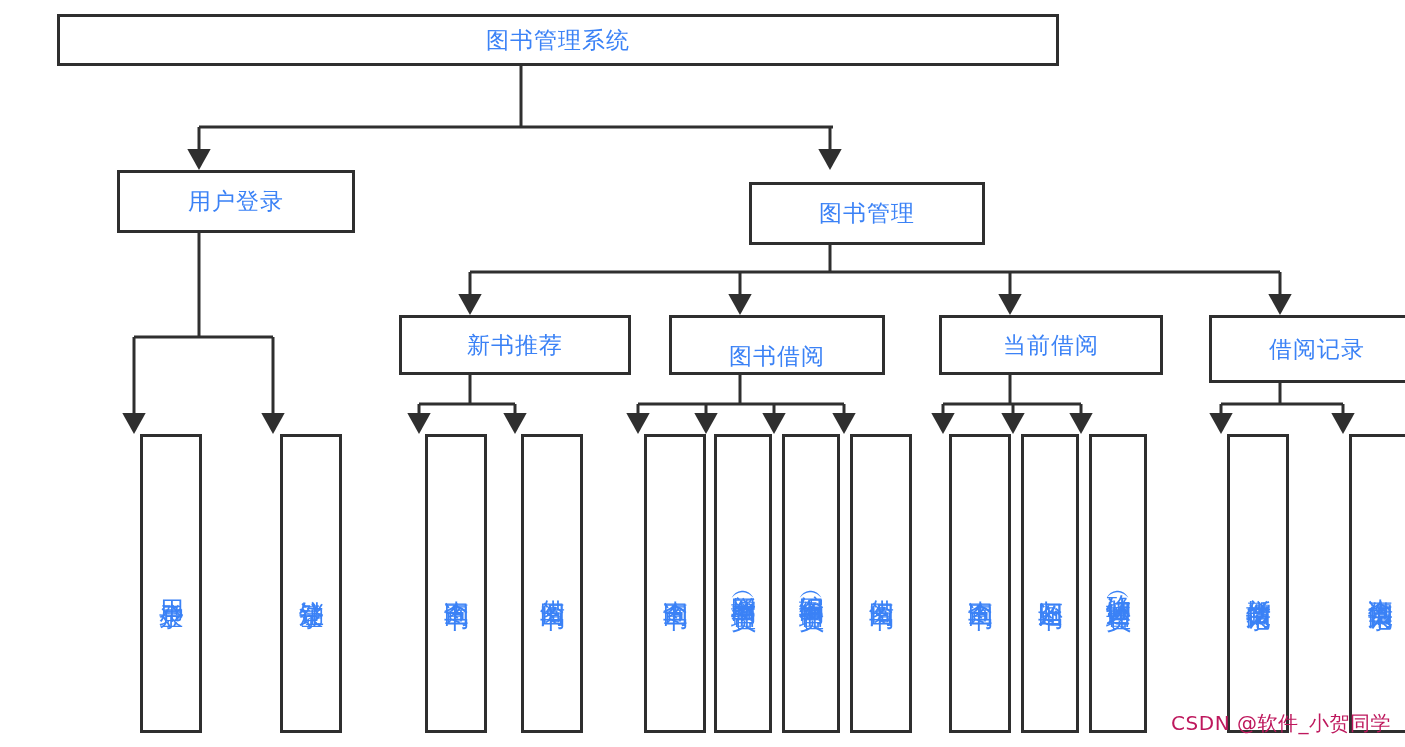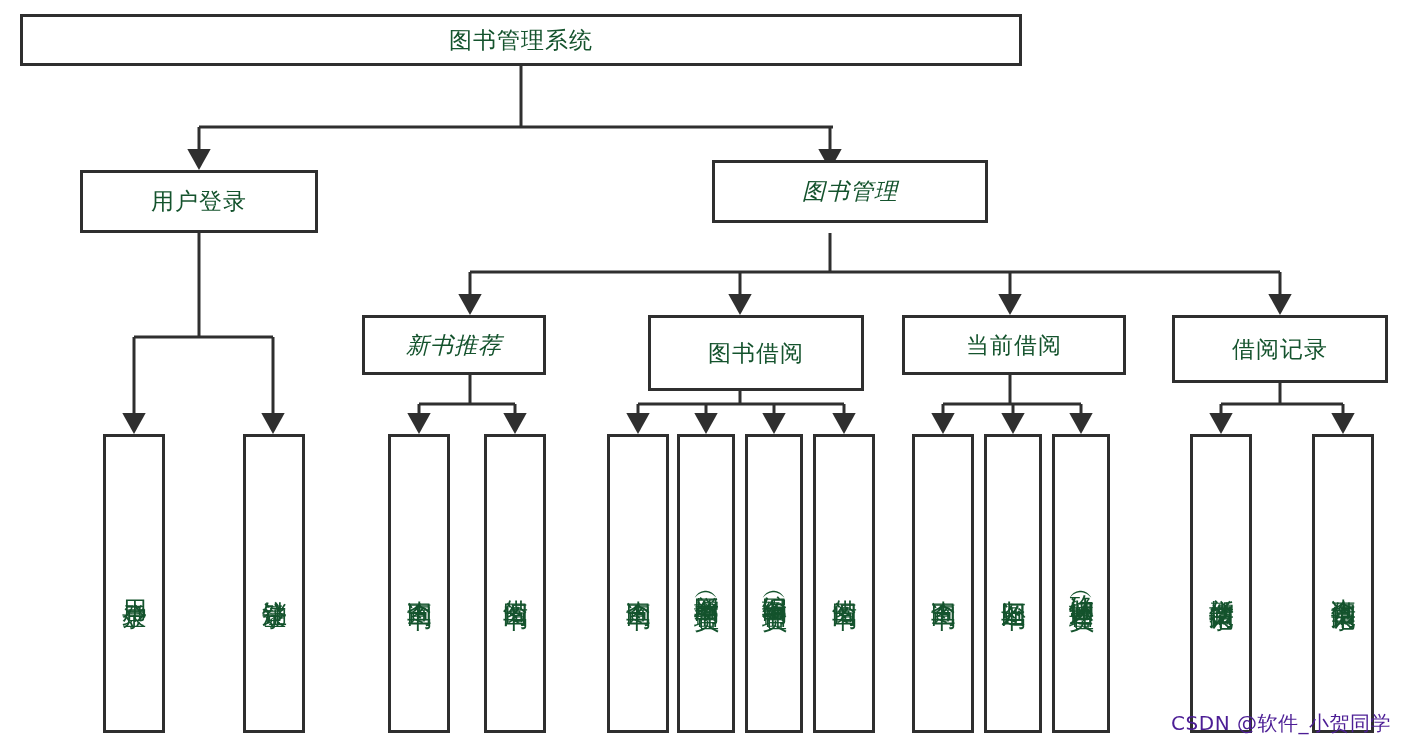--- a/index.html
+++ b/index.html
@@ -26,21 +26,22 @@
     pointer-events: none;
   }
   .node {
     position: absolute;
     box-sizing: border-box;
     border: 3px solid #2f2f2f;
     background: #ffffff;
     display: flex;
     align-items: center;
     justify-content: center;
-    color: #14532d;
+    color: #3b82f6;
+    margin-left: 37px;
   }
   .node-h {
     font-size: 23px;
     letter-spacing: 1px;
     white-space: nowrap;
   }
   .node-root {
     font-size: 23px;
     letter-spacing: 1px;
     white-space: nowrap;
@@ -56,21 +57,21 @@
     justify-content: center;
   }
   .node-v .vtext {
     writing-mode: vertical-rl;
     text-orientation: upright;
     display: block;
   }
   .watermark {
     position: absolute;
     font-size: 20px;
-    color: #4c1d95;
+    color: #be185d;
     white-space: nowrap;
     letter-spacing: 0.5px;
   }
 </style>
 </head>
 <body>
 
 <div id="canvas">
 
   <svg id="edges" viewBox="0 0 1405 747">
@@ -124,29 +125,29 @@
   </svg>
 
   <div class="node node-root" id="node-root" style="left: 20px; top: 14px; width: 1002px; height: 52px;">
     <span>图书管理系统</span>
   </div>
 
   <div id="level2-layer">
       <div class="node node-h" style="left: 80px; top: 170px; width: 238px; height: 63px;">
         <span>用户登录</span>
       </div>
-      <div class="node node-h" style="left: 712px; top: 160px; width: 276px; height: 63px; font-style: italic;">
+      <div class="node node-h" style="left: 712px; top: 182px; width: 236px; height: 63px;">
         <span>图书管理</span>
       </div>
     </div>
   <div id="level3-layer">
-      <div class="node node-h" style="left: 362px; top: 315px; width: 184px; height: 60px; font-style: italic;">
+      <div class="node node-h" style="left: 362px; top: 315px; width: 232px; height: 60px;">
         <span>新书推荐</span>
       </div>
-      <div class="node node-h" style="left: 648px; top: 315px; width: 216px; height: 76px;">
+      <div class="node node-h" style="left: 632px; top: 315px; width: 216px; height: 60px; align-items: flex-end;">
         <span>图书借阅</span>
       </div>
       <div class="node node-h" style="left: 902px; top: 315px; width: 224px; height: 60px;">
         <span>当前借阅</span>
       </div>
       <div class="node node-h" style="left: 1172px; top: 315px; width: 216px; height: 68px;">
         <span>借阅记录</span>
       </div>
     </div>
   <div id="leaves-layer">

